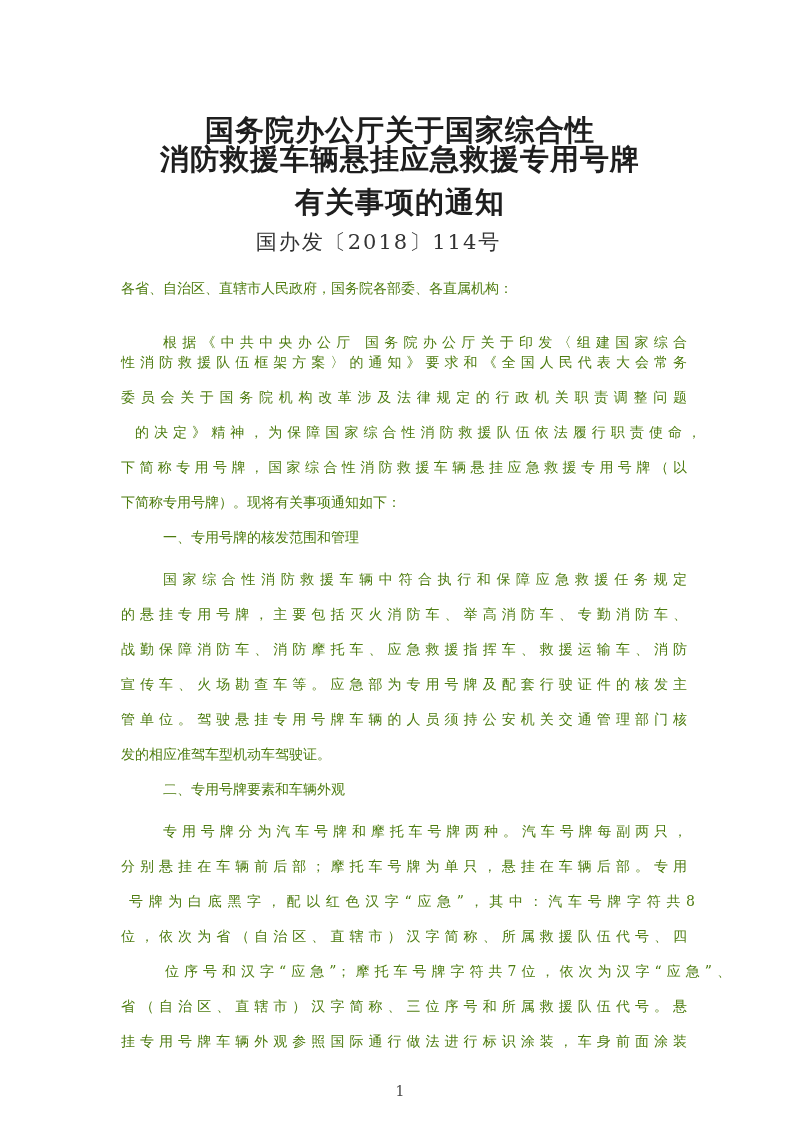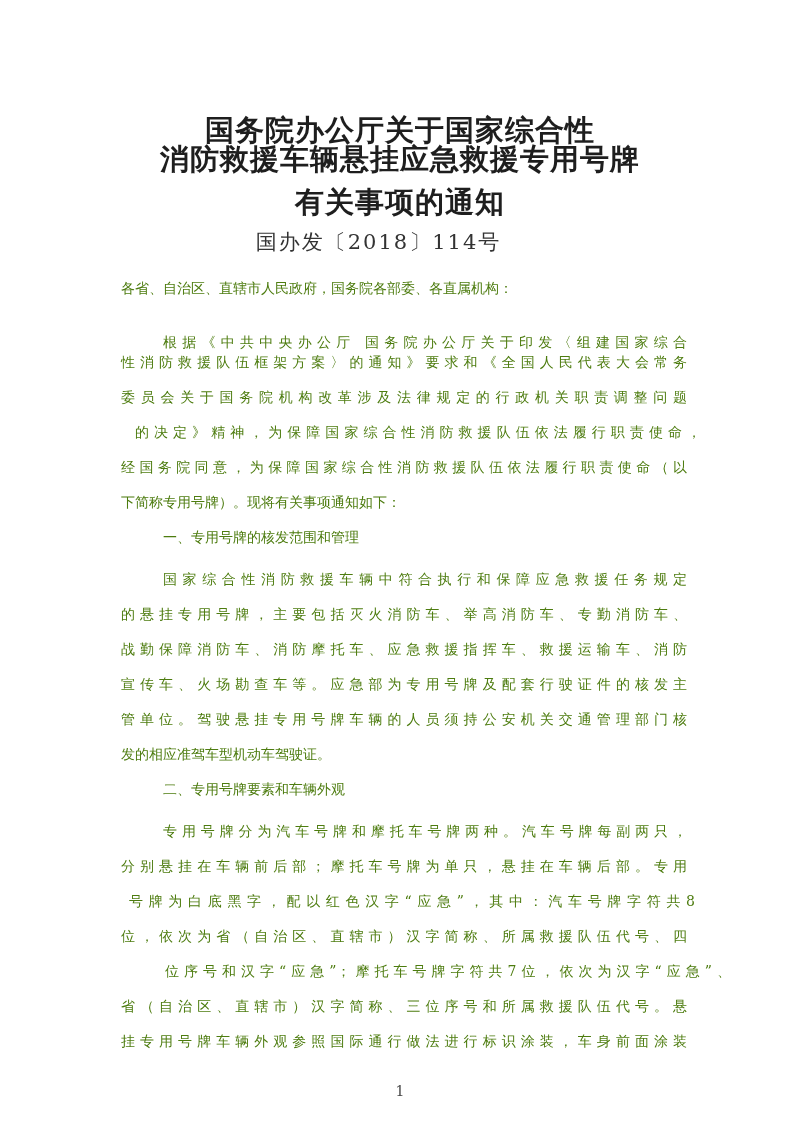--- a/index.html
+++ b/index.html
@@ -25,21 +25,21 @@
   <div class="title" style="top:140px;">消防救援车辆悬挂应急救援专用号牌</div>
   <div class="title" style="top:183px;">有关事项的通知</div>
   <div class="docnum" style="top:228px;">国办发〔2018〕114号</div>
 
   <div class="line last" style="top:280px;">各省、自治区、直辖市人民政府，国务院各部委、各直属机构：</div>
 
   <div class="line indent" style="top:306px;margin-top:28px;">根据《中共中央办公厅 国务院办公厅关于印发〈组建国家综合</div>
   <div class="line" style="top:354px;">性消防救援队伍框架方案〉的通知》要求和《全国人民代表大会常务</div>
   <div class="line" style="top:389px;">委员会关于国务院机构改革涉及法律规定的行政机关职责调整问题</div>
   <div class="line" style="top:424px;margin-left:14px;">的决定》精神，为保障国家综合性消防救援队伍依法履行职责使命，</div>
-  <div class="line" style="top:459px;">经国务院同意，为保障国家综合性消防救援队伍依法履行职责使命（以</div>
+  <div class="line" style="top:459px;">下简称专用号牌，国家综合性消防救援车辆悬挂应急救援专用号牌（以</div>
   <div class="line last" style="top:494px;">下简称专用号牌）。现将有关事项通知如下：</div>
 
   <div class="line indent last" style="top:529px;">一、专用号牌的核发范围和管理</div>
 
   <div class="line indent" style="top:571px;">国家综合性消防救援车辆中符合执行和保障应急救援任务规定</div>
   <div class="line" style="top:606px;">的悬挂专用号牌，主要包括灭火消防车、举高消防车、专勤消防车、</div>
   <div class="line" style="top:641px;">战勤保障消防车、消防摩托车、应急救援指挥车、救援运输车、消防</div>
   <div class="line" style="top:676px;">宣传车、火场勘查车等。应急部为专用号牌及配套行驶证件的核发主</div>
   <div class="line" style="top:711px;">管单位。驾驶悬挂专用号牌车辆的人员须持公安机关交通管理部门核</div>
   <div class="line last" style="top:746px;">发的相应准驾车型机动车驾驶证。</div>

